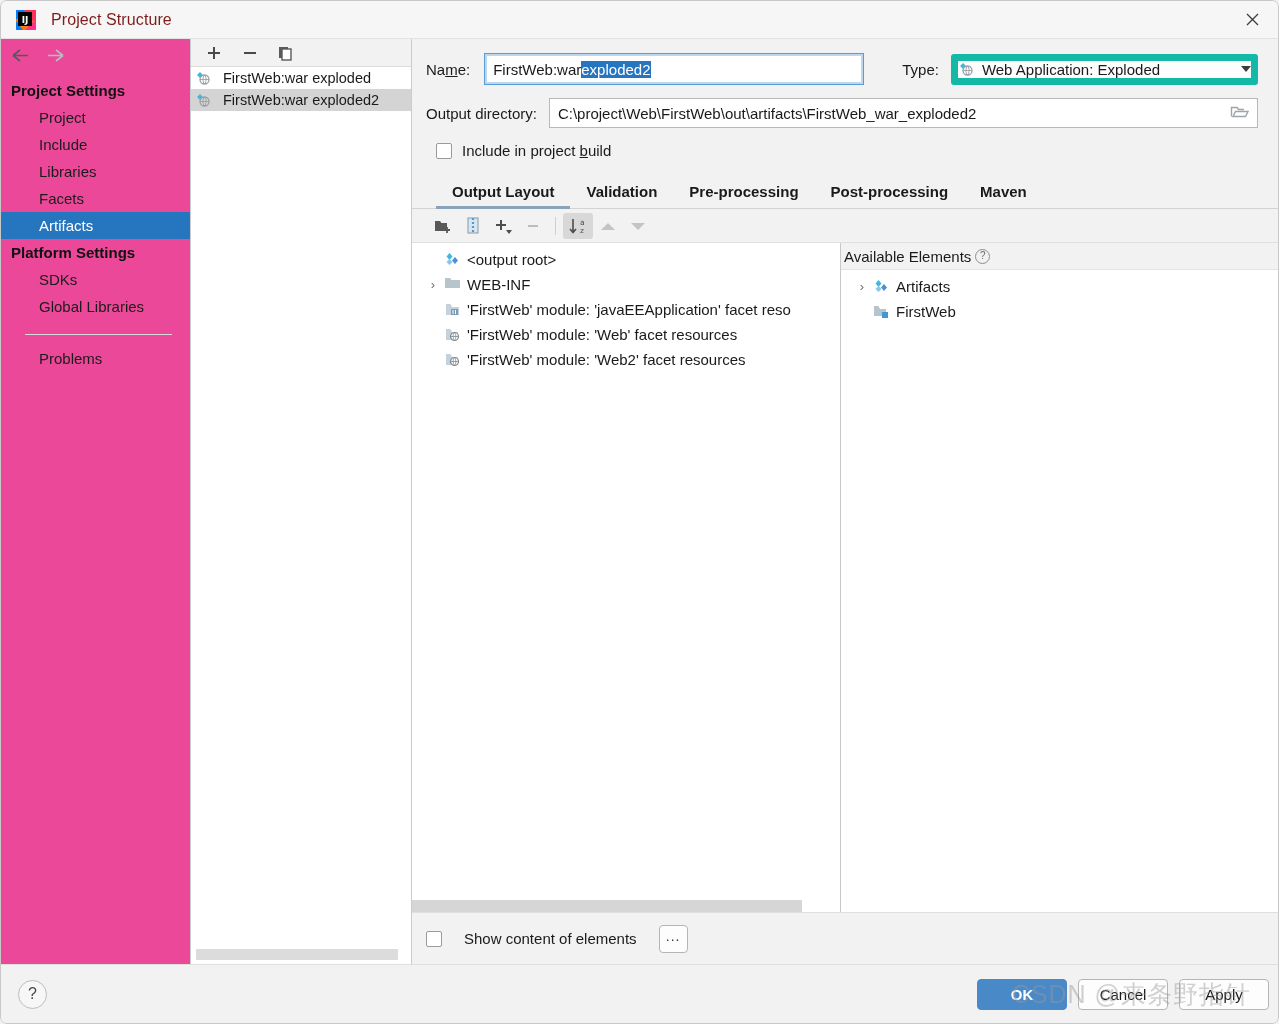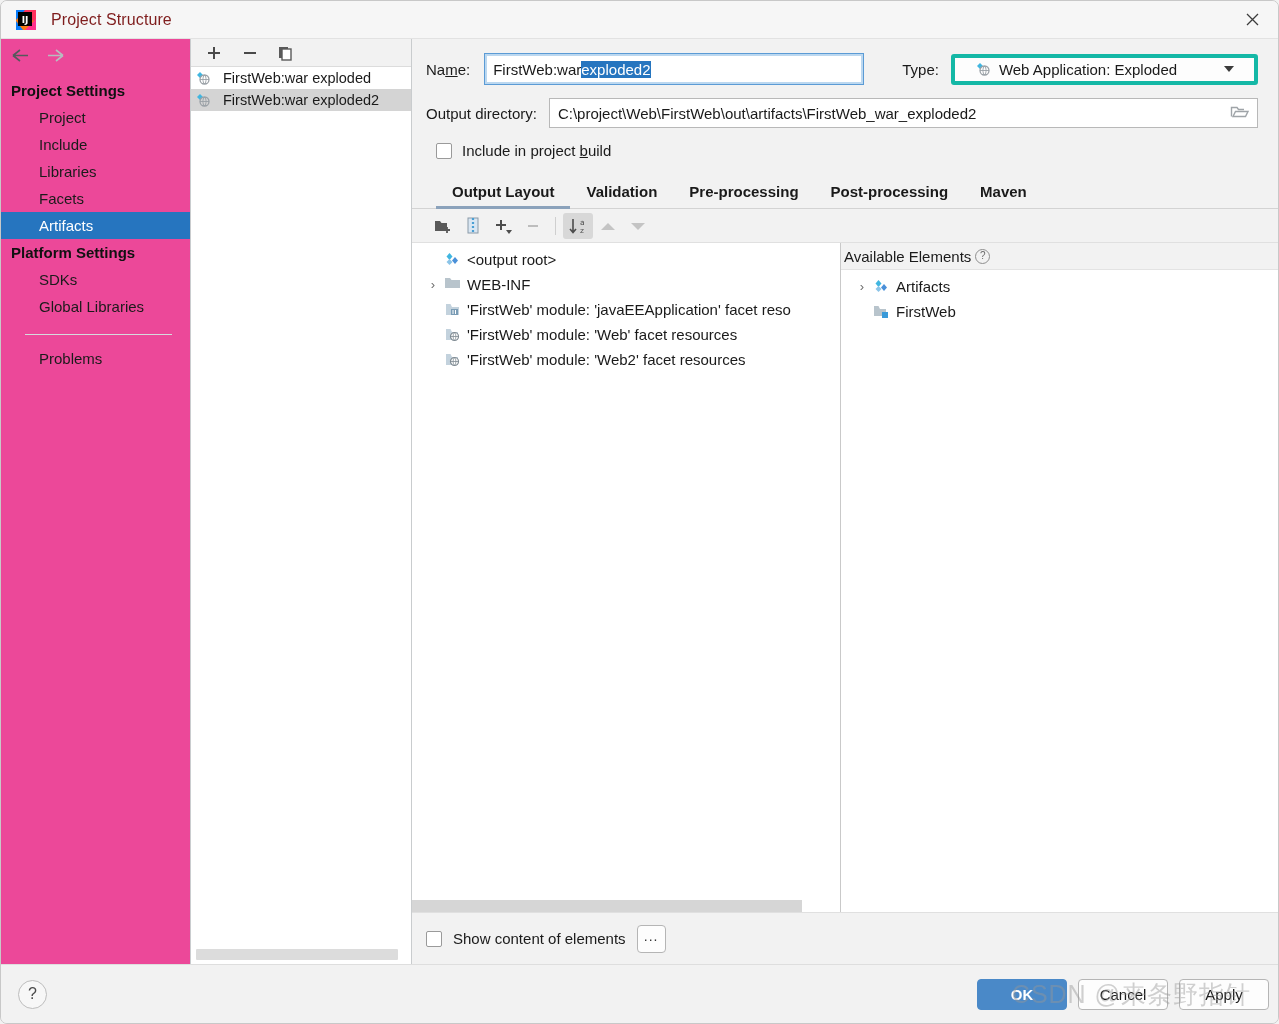--- a/index.html
+++ b/index.html
@@ -116,22 +116,22 @@
     padding:0 8px;
     font-size:15px;
     overflow:hidden;
   }
   .sel-text { background:#2675bf; color:#ffffff; }
 
   #type-label { margin-left:38px; }
   #type-combo {
     margin-left:12px; flex:1 1 auto; height:31px;
     background:#fdfdfd;
-    border:4px solid #14b8a6; border-radius:3px;
-    display:flex; align-items:center; padding:0 20px;
+    border:7px solid #14b8a6; border-radius:3px;
+    display:flex; align-items:center; padding:0 0;
     font-size:15px; min-width:0;
   }
   #type-combo .cb-text { margin-left:7px; flex:1 1 auto; white-space:nowrap; overflow:hidden; }
   .caret { width:0;height:0;border-left:5px solid transparent;border-right:5px solid transparent;border-top:6px solid #3c3c3c; }
 
   .row-out { display:flex; align-items:center; padding:13px 20px 0 14px; }
   #out-field {
     margin-left:12px; flex:1 1 auto; height:30px; background:#fff;
     border:1px solid #b8b8b8;
     display:flex; align-items:center; padding:0 8px;
@@ -192,21 +192,21 @@
   .tree-ico { width:17px; height:17px; flex:0 0 17px; position:relative; margin-right:6px; }
   .tree-label { overflow:hidden; }
 
   #tree-hscroll {
     position:absolute; left:0; width:390px; bottom:0; height:12px; background:#d6d6d6;
   }
 
   
   #bottombar {
     height:52px; flex:0 0 52px; background:#f2f2f2;
-    display:flex; align-items:center; padding-left:14px; gap:11px;
+    display:flex; align-items:center; padding-left:14px; gap:22px;
     border-top:1px solid #e0e0e0;
   }
   #dots-btn {
     width:29px; height:28px; background:#fdfdfd; border:1px solid #b5b5b5; border-radius:4px;
     display:flex; align-items:center; justify-content:center; font-size:14px; color:#333; letter-spacing:1px;
     padding-bottom:6px;
   }
 
   
   #footer {

